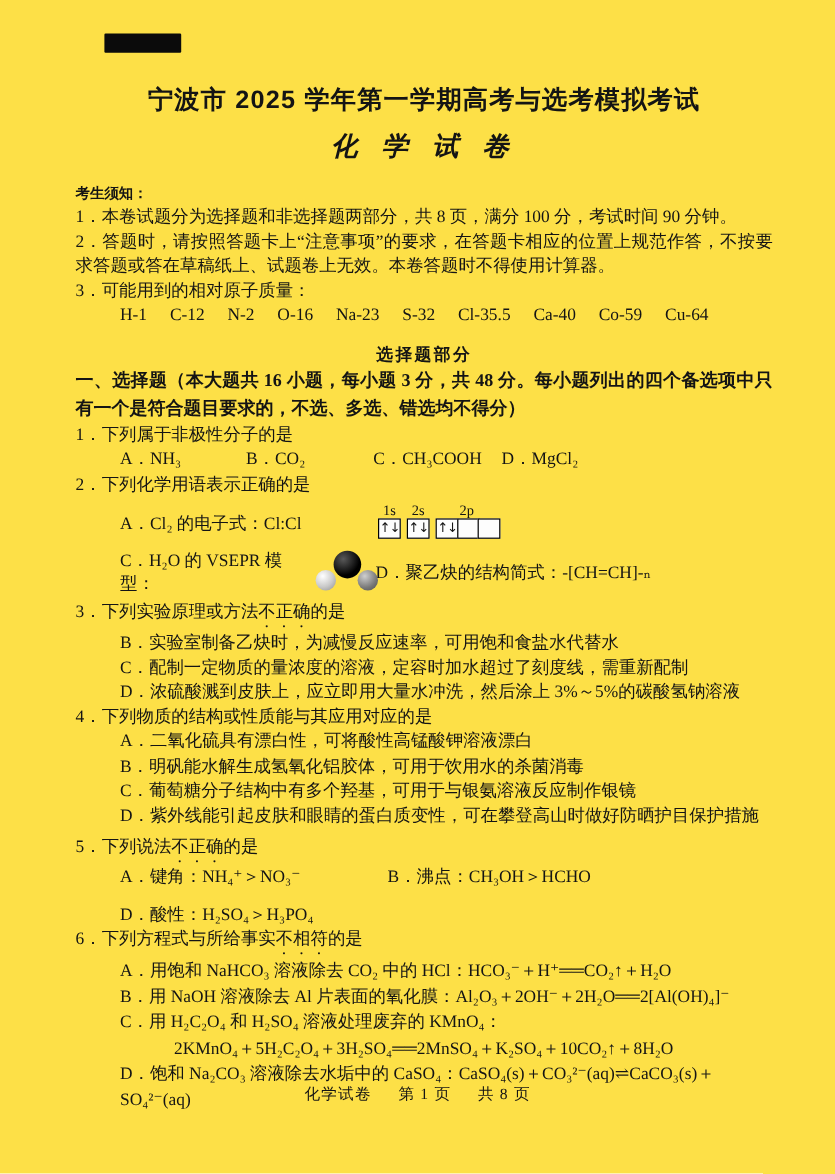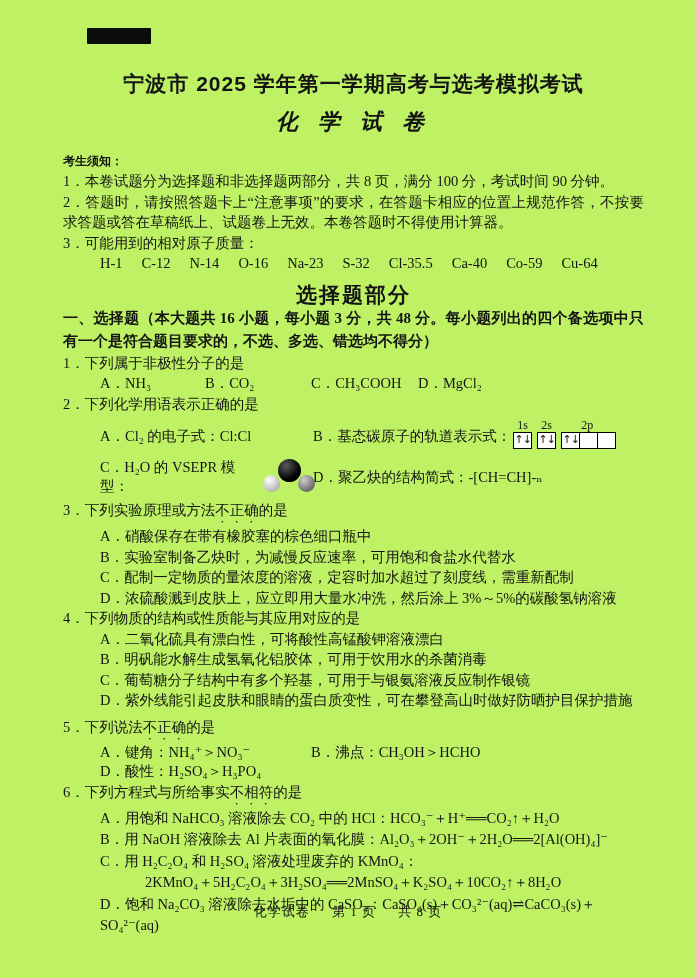--- a/index.html
+++ b/index.html
@@ -1,19 +1,19 @@
 <!DOCTYPE html>
 <html><head>
 <meta charset="utf-8">
 <style>
   html,body{margin:0;padding:0;background:#ffffff;}
   .page{
     position:relative;
     width:696px;height:978px;
-    background:#bef264;
+    background:#fde047;
     color:#141414;
     font-family:"Liberation Serif","DejaVu Serif","DejaVu Sans",serif;
     font-size:14.5px;
     overflow:hidden;
   }
   .content{padding:0 52px 0 63px;}
   .scan-mark{position:absolute;left:87px;top:28px;width:64px;height:16px;background:#0b0b0b;border-radius:1px;}
   .title{
     margin:73px 0 0 0;text-align:center;
     font-family:"Liberation Sans","DejaVu Sans",sans-serif;
@@ -27,27 +27,27 @@
   .notice{margin-top:16px;}
   .notice-heading{
     font-family:"Liberation Sans","DejaVu Sans",sans-serif;
     font-weight:700;font-size:12px;line-height:20px;
   }
   .notice-item{margin:0;line-height:20.5px;text-align:justify;}
   .masses{display:flex;gap:19px;margin-left:37px;line-height:20.5px;}
   .section-heading{
     margin:9px 0 0 0;text-align:center;
     font-family:"Liberation Sans","DejaVu Sans",sans-serif;
-    font-size:21px;font-weight:700;line-height:24px;letter-spacing:2px;
+    font-size:14px;font-weight:700;line-height:24px;letter-spacing:2px;
   }
   .section-intro{margin:0;font-weight:700;line-height:23px;font-size:15px;text-align:justify;}
   .stem{margin:0;line-height:20.5px;}
   .opt{margin:0 0 0 37px;line-height:20.5px;}
   .optrow-q1{display:grid;grid-template-columns:105px 106px 107px auto;margin-left:37px;line-height:20.5px;}
-  .optrow-q5{display:grid;grid-template-columns:211px auto;margin-left:37px;line-height:19.5px;}
+  .optrow-q5{display:grid;grid-template-columns:211px auto;margin-left:37px;line-height:19.5px;gap:12px;}
   .q2row{display:flex;align-items:center;margin-left:37px;height:44px;}
   .q2row2{display:flex;align-items:center;margin-left:37px;height:38px;}
   .q2cellA{width:213px;}
   .q2cellB{display:flex;align-items:center;}
   .q2cellC{width:213px;display:flex;align-items:center;}
   
   .orb{display:inline-block;margin-left:2px;transform:translateY(-2px);}
   .orb-labels{display:grid;grid-template-columns:19px 5px 19px 5px 52px;font-size:12px;line-height:13px;text-align:center;}
   .orb-row{display:flex;align-items:flex-start;}
   .obox{
@@ -88,21 +88,21 @@
     <h2 class="subtitle">化 学 试 卷</h2>
 
     <div class="notice">
       <div class="notice-heading">考生须知：</div>
       <p class="notice-item">1．本卷试题分为选择题和非选择题两部分，共 8 页，满分 100 分，考试时间 90 分钟。</p>
       <p class="notice-item">2．答题时，请按照答题卡上“注意事项”的要求，在答题卡相应的位置上规范作答，不按要求答题或答在草稿纸上、试题卷上无效。本卷答题时不得使用计算器。</p>
       <p class="notice-item">3．可能用到的相对原子质量：</p>
       <div class="masses">
         <span>H-1</span>
         <span>C-12</span>
-        <span>N-14</span>
+        <span>N-2</span>
         <span>O-16</span>
         <span>Na-23</span>
         <span>S-32</span>
         <span>Cl-35.5</span>
         <span>Ca-40</span>
         <span>Co-59</span>
         <span>Cu-64</span>
       </div>
     </div>
 
@@ -117,21 +117,20 @@
         <span>C．CH₃COOH</span>
         <span>D．MgCl₂</span>
       </div>
     </div>
 
     <div>
       <p class="stem">2．下列化学用语表示正确的是</p>
       <div class="q2row">
         <span class="q2cellA">A．Cl₂ 的电子式：Cl:Cl</span>
         <span class="q2cellB">
-          <span>B．基态碳原子的轨道表示式：</span>
           <span class="orb">
             <span class="orb-labels">
               <span style="grid-column:1">1s</span>
               <span style="grid-column:3">2s</span>
               <span style="grid-column:5">2p</span>
             </span>
             <span class="orb-row">
               <span class="obox">↑↓</span>
               <span class="ogap"></span>
               <span class="obox">↑↓</span>
@@ -151,21 +150,20 @@
             <span class="atom o-atom"></span>
             <span class="atom h-right"></span>
           </span>
         </span>
         <span>D．聚乙炔的结构简式：-[CH=CH]-ₙ</span>
       </div>
     </div>
 
     <div class="q3-block">
       <p class="stem"><span>3．下列实验原理或方法</span><span class="emph">不正确</span><span>的是</span></p>
-      <p class="opt">A．硝酸保存在带有橡胶塞的棕色细口瓶中</p>
       <p class="opt">B．实验室制备乙炔时，为减慢反应速率，可用饱和食盐水代替水</p>
       <p class="opt">C．配制一定物质的量浓度的溶液，定容时加水超过了刻度线，需重新配制</p>
       <p class="opt">D．浓硫酸溅到皮肤上，应立即用大量水冲洗，然后涂上 3%～5%的碳酸氢钠溶液</p>
     </div>
 
     <div>
       <p class="stem">4．下列物质的结构或性质能与其应用对应的是</p>
       <p class="opt">A．二氧化硫具有漂白性，可将酸性高锰酸钾溶液漂白</p>
       <p class="opt">B．明矾能水解生成氢氧化铝胶体，可用于饮用水的杀菌消毒</p>
       <p class="opt">C．葡萄糖分子结构中有多个羟基，可用于与银氨溶液反应制作银镜</p>

